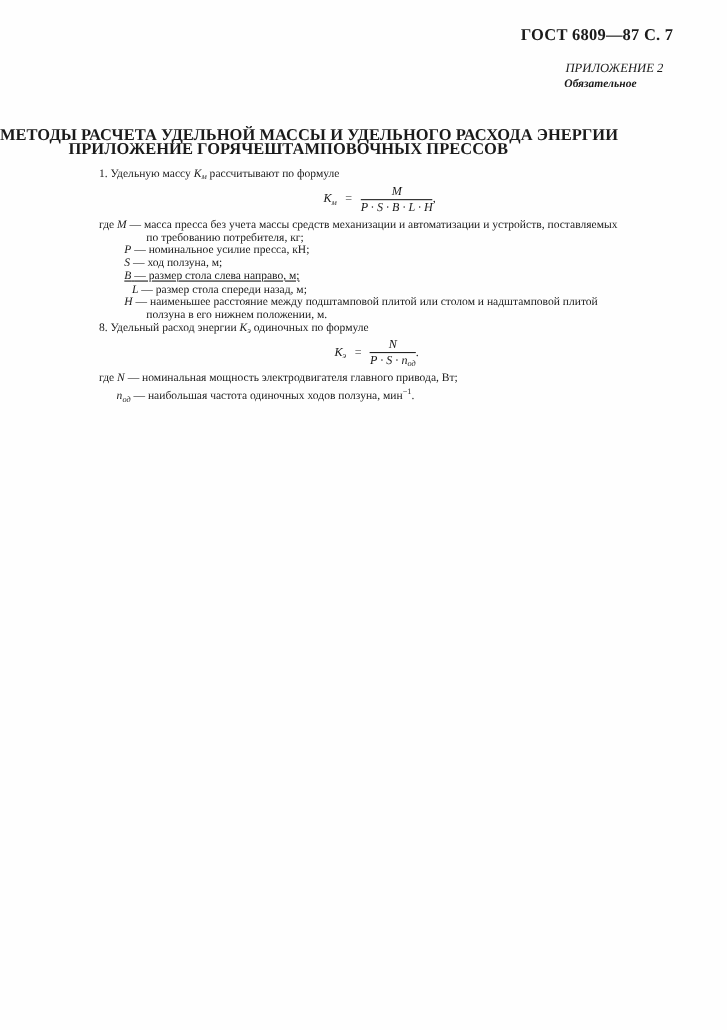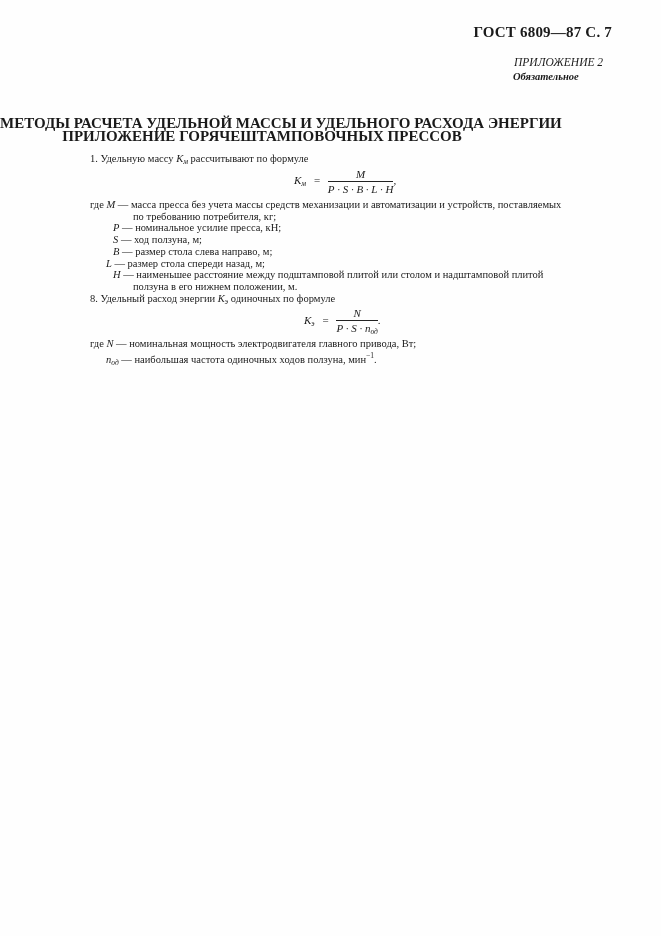--- a/index.html
+++ b/index.html
@@ -58,25 +58,25 @@
   <div class="abs line" style="top:211px; left:133px;">по требованию потребителя, кг;</div>
 
   <div class="abs line" style="top:222px; left:113px;">
     <i class="v">P</i>
     <span>— номинальное усилие пресса, кН;</span>
   </div>
   <div class="abs line" style="top:234px; left:113px;">
     <i class="v">S</i>
     <span>— ход ползуна, м;</span>
   </div>
-  <div class="abs line" style="top:246px; left:113px;">
+  <div class="abs line" style="top:246px; left:113px;text-decoration:underline;">
     <i class="v">B</i>
     <span>— размер стола слева направо, м;</span>
   </div>
-  <div class="abs line" style="top:258px; left:106px;">
+  <div class="abs line" style="top:258px; left:120px;">
     <i class="v">L</i>
     <span>— размер стола спереди назад, м;</span>
   </div>
   <div class="abs line" style="top:269px; left:113px;">
     <i class="v">H</i>
     <span>— наименьшее  расстояние  между  подштамповой  плитой  или столом и надштамповой плитой</span>
   </div>
   <div class="abs line" style="top:281px; left:133px;">ползуна в его нижнем положении, м.</div>
 
   <div class="abs line" style="top:293px; left:90px;">

